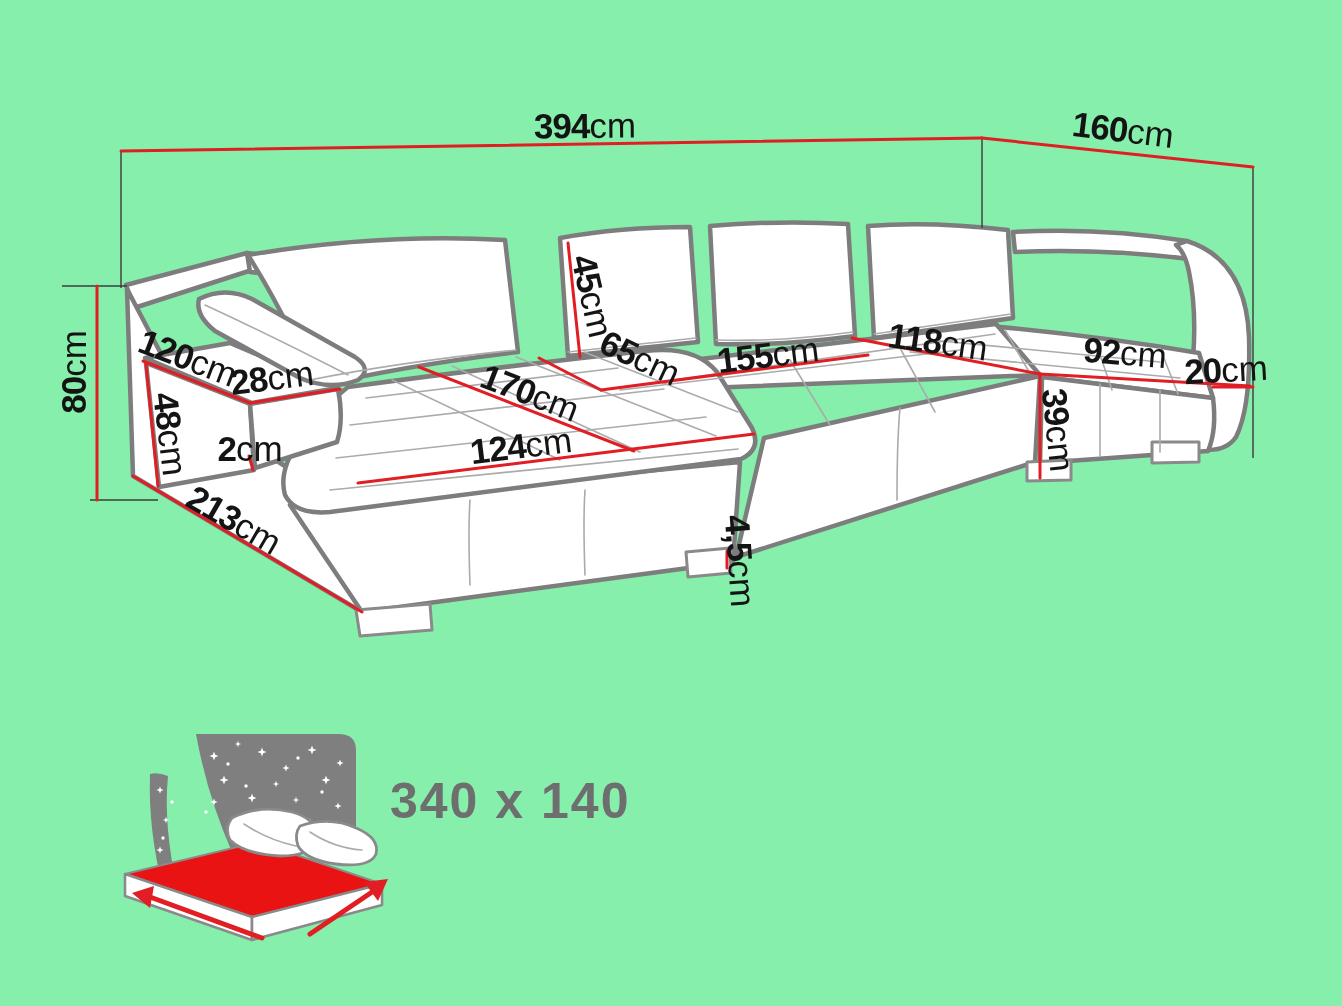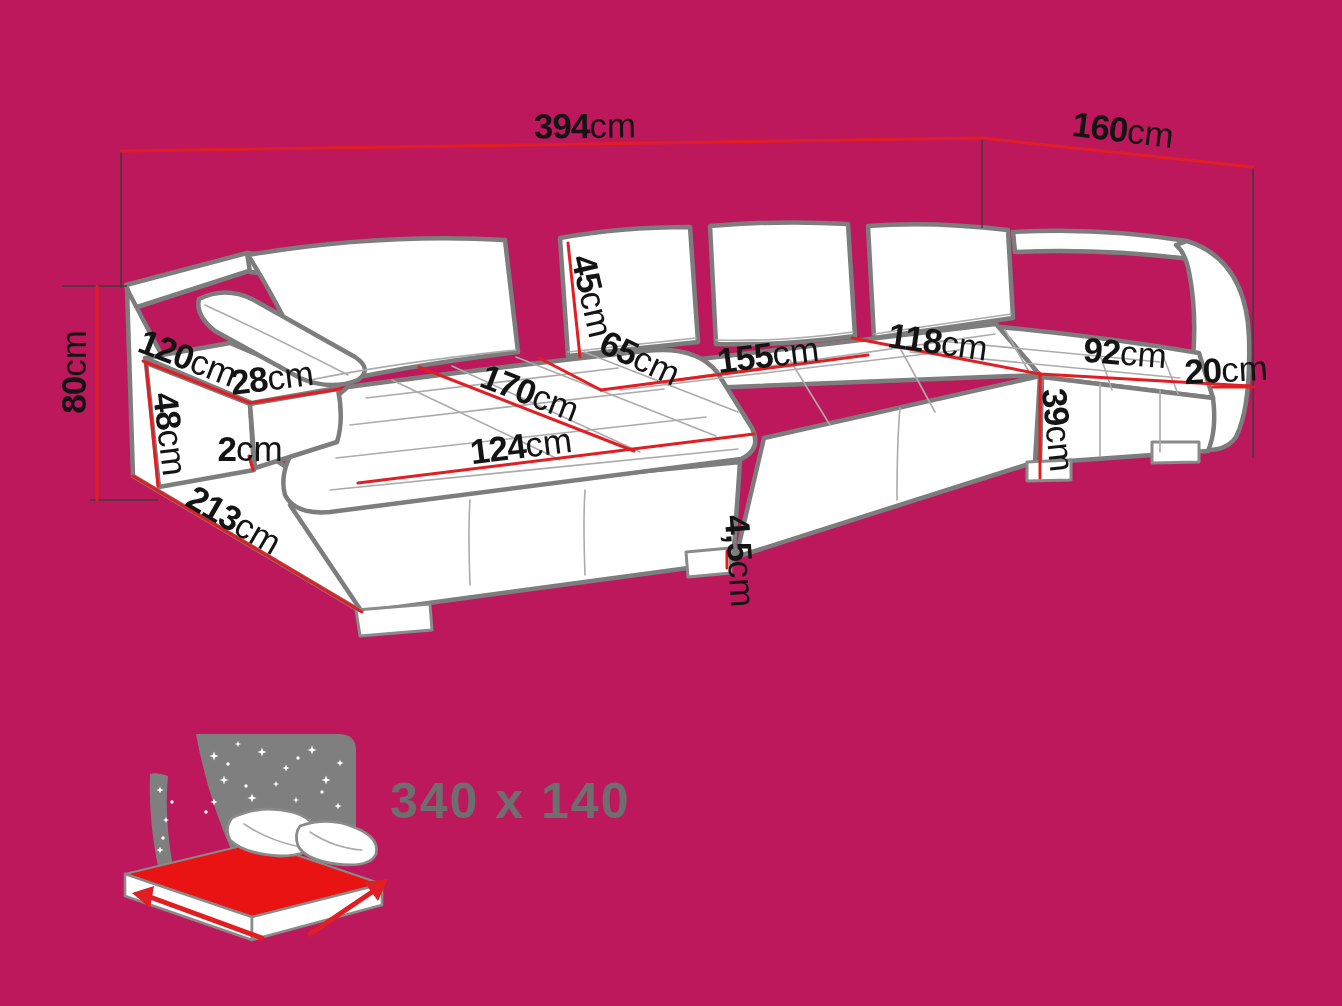--- a/index.html
+++ b/index.html
@@ -1,16 +1,16 @@
 <!DOCTYPE html>
 <html><head>
 <meta charset="utf-8">
 <style>
   html,body{margin:0;padding:0;background:#ffffff;}
-  .stage{position:relative;width:1342px;height:1006px;background:#be185d;overflow:hidden;
+  .stage{position:relative;width:1342px;height:1006px;background:#86efac;overflow:hidden;
          font-family:"Liberation Sans", sans-serif;}
   svg{position:absolute;left:0;top:0;}
   text{font-family:"Liberation Sans", sans-serif;fill:#141414;}
   .dim{font-size:35px;}
   .num{font-weight:700;letter-spacing:-1px;}
   .unit{font-weight:400;letter-spacing:0;}
   .bedsize{font-size:50px;font-weight:700;fill:#6e6e6e;letter-spacing:2px;}
   .outline{fill:#ffffff;stroke:#7d7d7d;stroke-width:4.5;stroke-linejoin:round;stroke-linecap:round;}
   .outline-thin{fill:#ffffff;stroke:#8a8a8a;stroke-width:3;stroke-linejoin:round;}
   .seam{fill:none;stroke:#ababab;stroke-width:1.6;stroke-linecap:round;}

